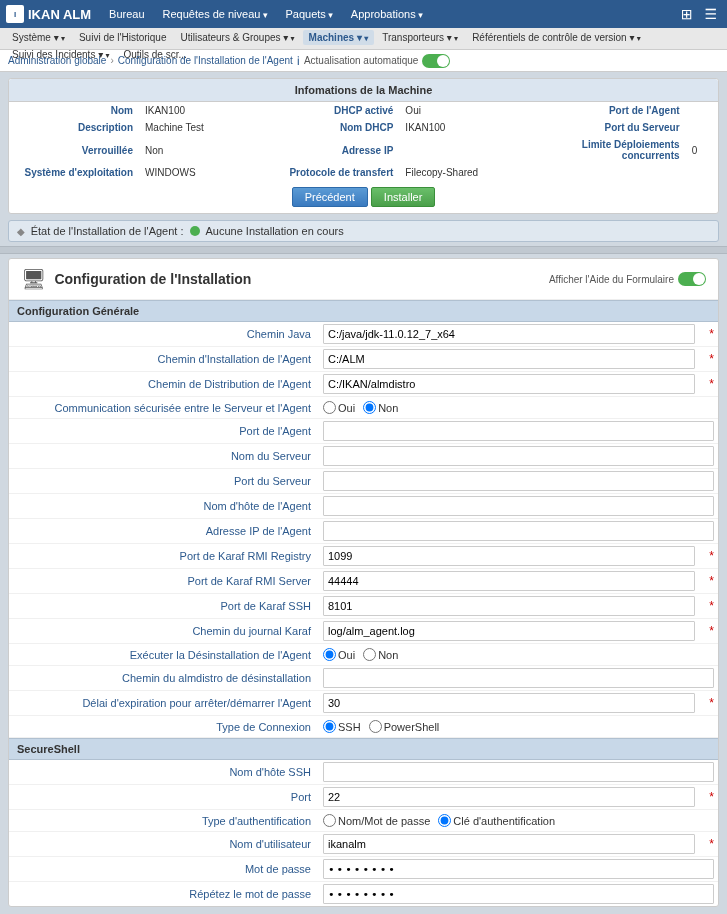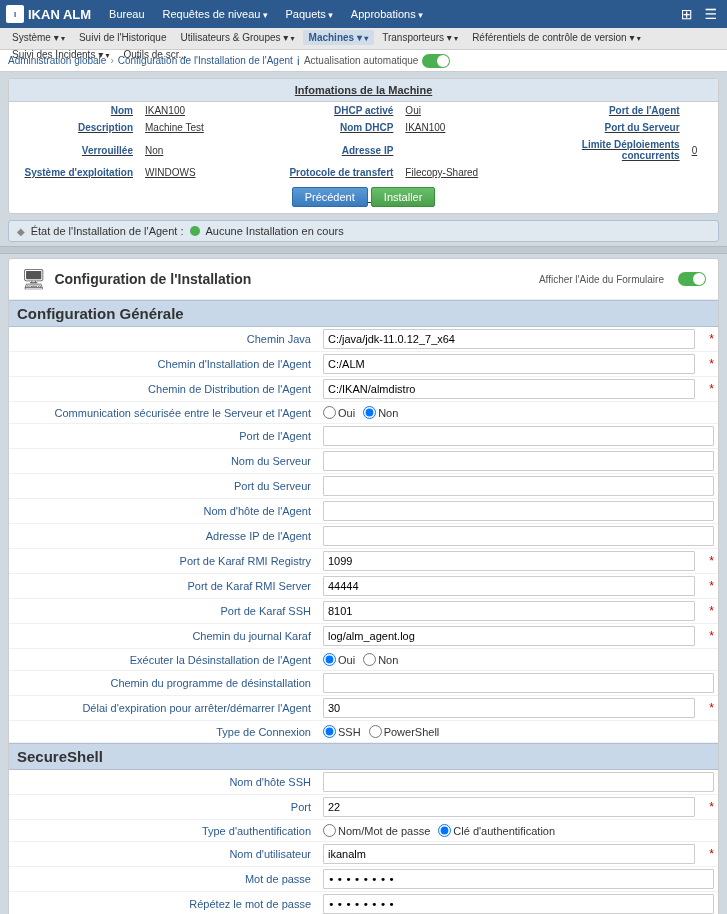--- a/index.html
+++ b/index.html
@@ -23,21 +23,21 @@
     .second-nav-item.dropdown::after { content: ' ▾'; font-size: 8px; }
 
     
     .breadcrumb-bar { background: #ffffff; border-bottom: 1px solid #ccc; padding: 3px 8px; display: flex; align-items: center; gap: 4px; font-size: 10px; color: #555; height: 22px; }
     .breadcrumb-sep { color: #888; }
     .breadcrumb-link { color: #2d5a8e; cursor: pointer; }
     .toggle-switch { width: 28px; height: 14px; background: #4CAF50; border-radius: 7px; position: relative; cursor: pointer; }
     .toggle-switch::after { content: ''; width: 12px; height: 12px; background: #fff; border-radius: 50%; position: absolute; top: 1px; right: 1px; }
 
     
-    .section-card { background: #fff; border: 1px solid #ccc; border-radius: 3px; margin: 6px 8px; text-decoration: underline; }
+    .section-card { background: #fff; border: 1px solid #ccc; border-radius: 3px; margin: 6px 8px; }
     .section-title { background: #dbe5f0; padding: 5px 10px; font-size: 11px; font-weight: bold; color: #333; text-align: center; border-bottom: 1px solid #ccc; border-radius: 3px 3px 0 0; }
 
     
     .machine-table { width: 100%; border-collapse: collapse; }
     .machine-table td { padding: 3px 6px; font-size: 10px; }
     .machine-table .lbl { text-align: right; font-weight: bold; color: #2d5a8e; width: 130px; }
     .machine-table .val { color: #333; }
 
     
     .btn { padding: 3px 12px; font-size: 11px; border: 1px solid; cursor: pointer; border-radius: 2px; }
@@ -47,24 +47,24 @@
 
     
     .status-bar { background: #e0e8f0; border: 1px solid #b0c0d0; border-radius: 3px; margin: 0 8px 4px; padding: 4px 8px; display: flex; align-items: center; gap: 6px; font-size: 11px; }
     .status-dot { width: 10px; height: 10px; border-radius: 50%; background: #4CAF50; display: inline-block; }
 
     
     .form-card { background: #fff; border: 1px solid #ccc; border-radius: 3px; margin: 4px 8px; }
     .form-card-header { padding: 8px 12px; display: flex; align-items: center; gap: 8px; border-bottom: 1px solid #eee; }
     .form-card-header .monitor-icon { font-size: 20px; color: #555; }
     .form-card-title { font-size: 14px; font-weight: bold; color: #333; }
-    .form-help-toggle { margin-left: auto; font-size: 10px; color: #555; display: flex; align-items: center; gap: 14px; }
-
-    
-    .form-section-header { background: #c8d8e8; padding: 4px 8px; font-size: 15px; font-weight: bold; color: #333; border-top: 1px solid #b0c0d0; border-bottom: 1px solid #b0c0d0; }
+    .form-help-toggle { margin-left: auto; font-size: 10px; color: #555; display: flex; align-items: center; gap: 4px; }
+
+    
+    .form-section-header { background: #c8d8e8; padding: 4px 8px; font-size: 11px; font-weight: bold; color: #333; border-top: 1px solid #b0c0d0; border-bottom: 1px solid #b0c0d0; }
 
     
     .form-body { padding: 0; }
     .form-row { display: flex; align-items: center; border-bottom: 1px solid #f0f0f0; min-height: 22px; }
     .form-row:last-child { border-bottom: none; }
     .form-row-label { width: 310px; min-width: 310px; text-align: right; padding: 3px 8px 3px 4px; font-size: 11px; font-weight: normal; color: #2d5a8e; }
     .form-row-field { flex: 1; padding: 2px 4px; display: flex; align-items: center; gap: 12px; }
     .form-input { width: 100%; border: 1px solid #ccc; padding: 2px 4px; font-size: 11px; border-radius: 1px; height: 20px; }
     .required-star { color: #c00; font-size: 12px; margin-left: 2px; }
     .radio-group { display: flex; align-items: center; gap: 8px; }
@@ -287,21 +287,21 @@
       <div class="form-row-label">Exécuter la Désinstallation de l'Agent</div>
       <div class="form-row-field">
         <div class="radio-group">
           <label class="radio-label"><input type="radio" name="desinstall" checked="" style=""> Oui</label>
           <label class="radio-label"><input type="radio" name="desinstall" style=""> Non</label>
         </div>
       </div>
     </div>
 
     <div class="form-row">
-      <div class="form-row-label">Chemin du programme de désinstallation</div>
+      <div class="form-row-label">Chemin du almdistro de désinstallation</div>
       <div class="form-row-field">
         <input class="form-input" type="text" value="" style="">
       </div>
     </div>
 
     <div class="form-row">
       <div class="form-row-label">Délai d'expiration pour arrêter/démarrer l'Agent</div>
       <div class="form-row-field">
         <input class="form-input" type="text" value="30" style="">
         <span class="required-star">*</span>

